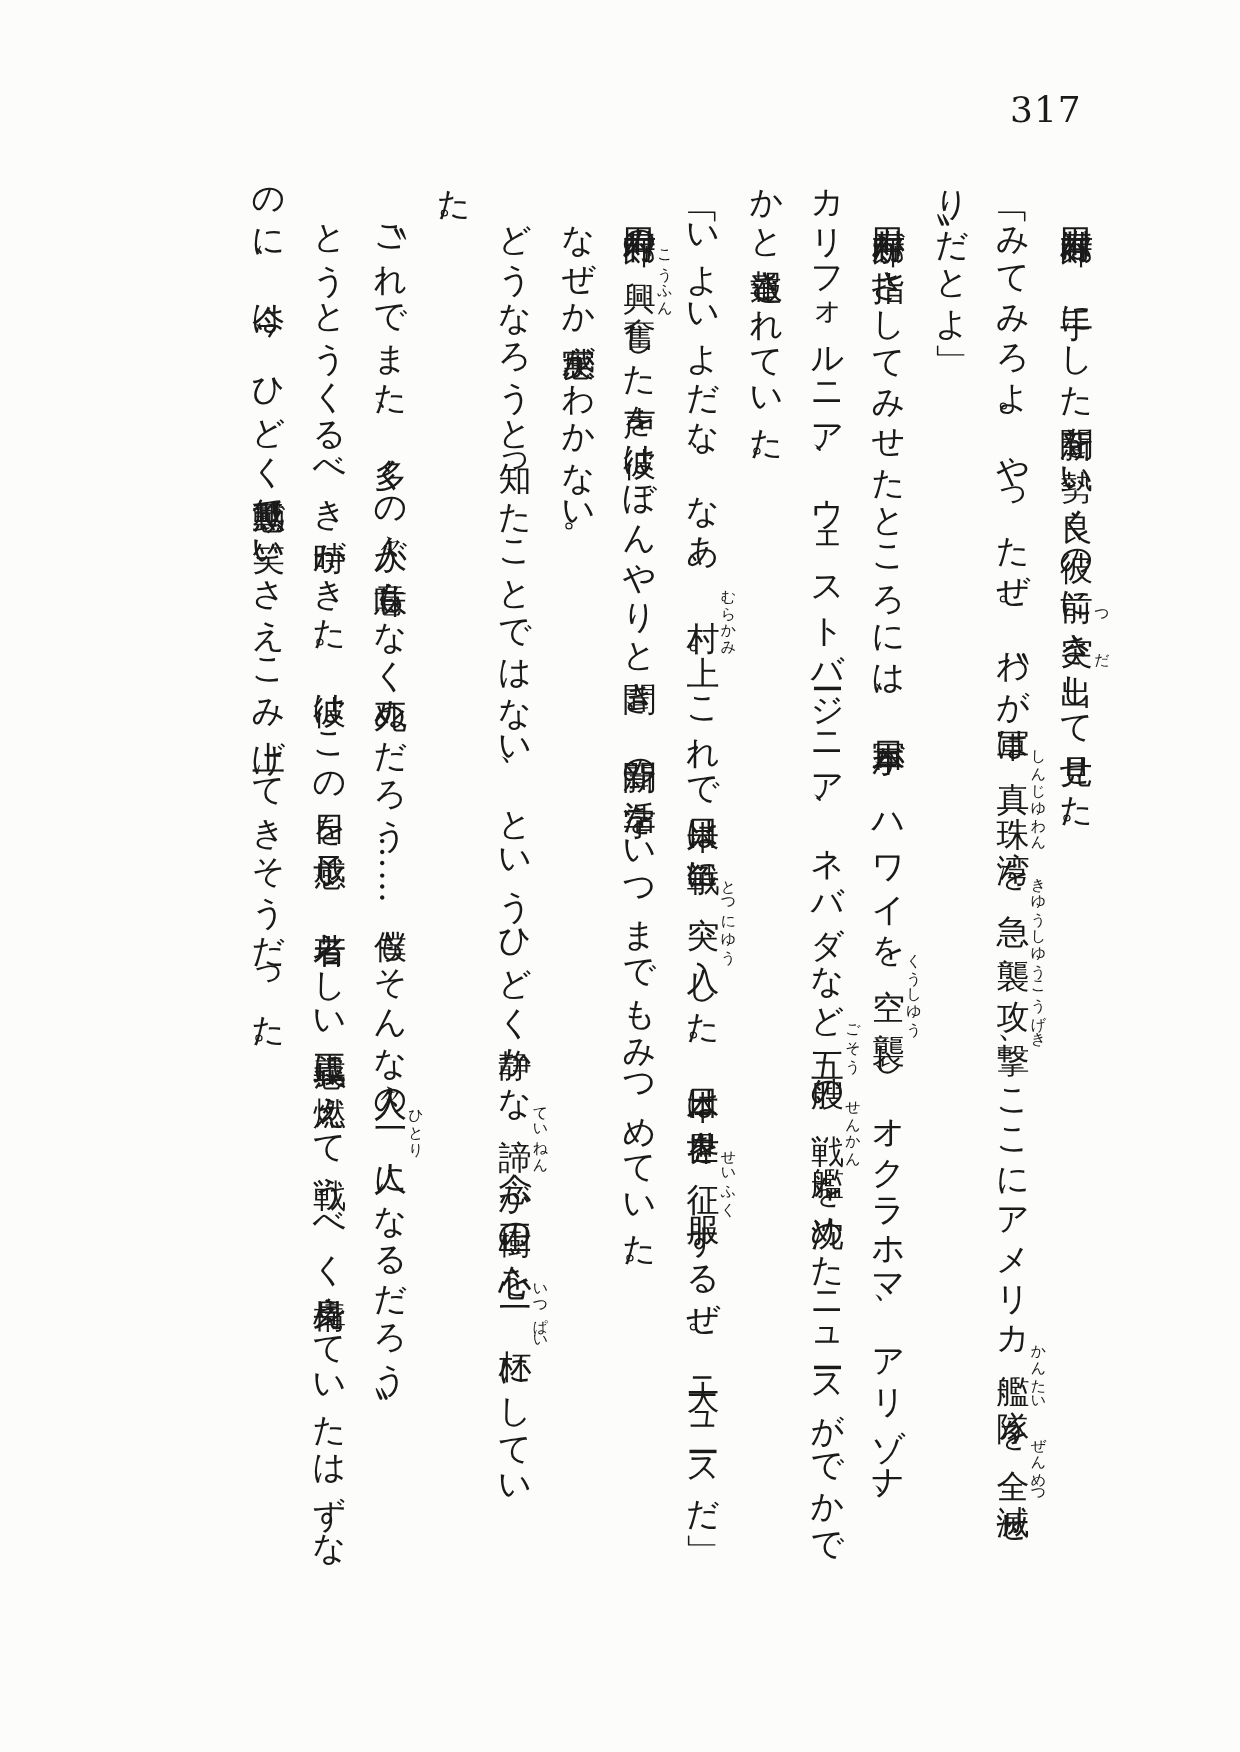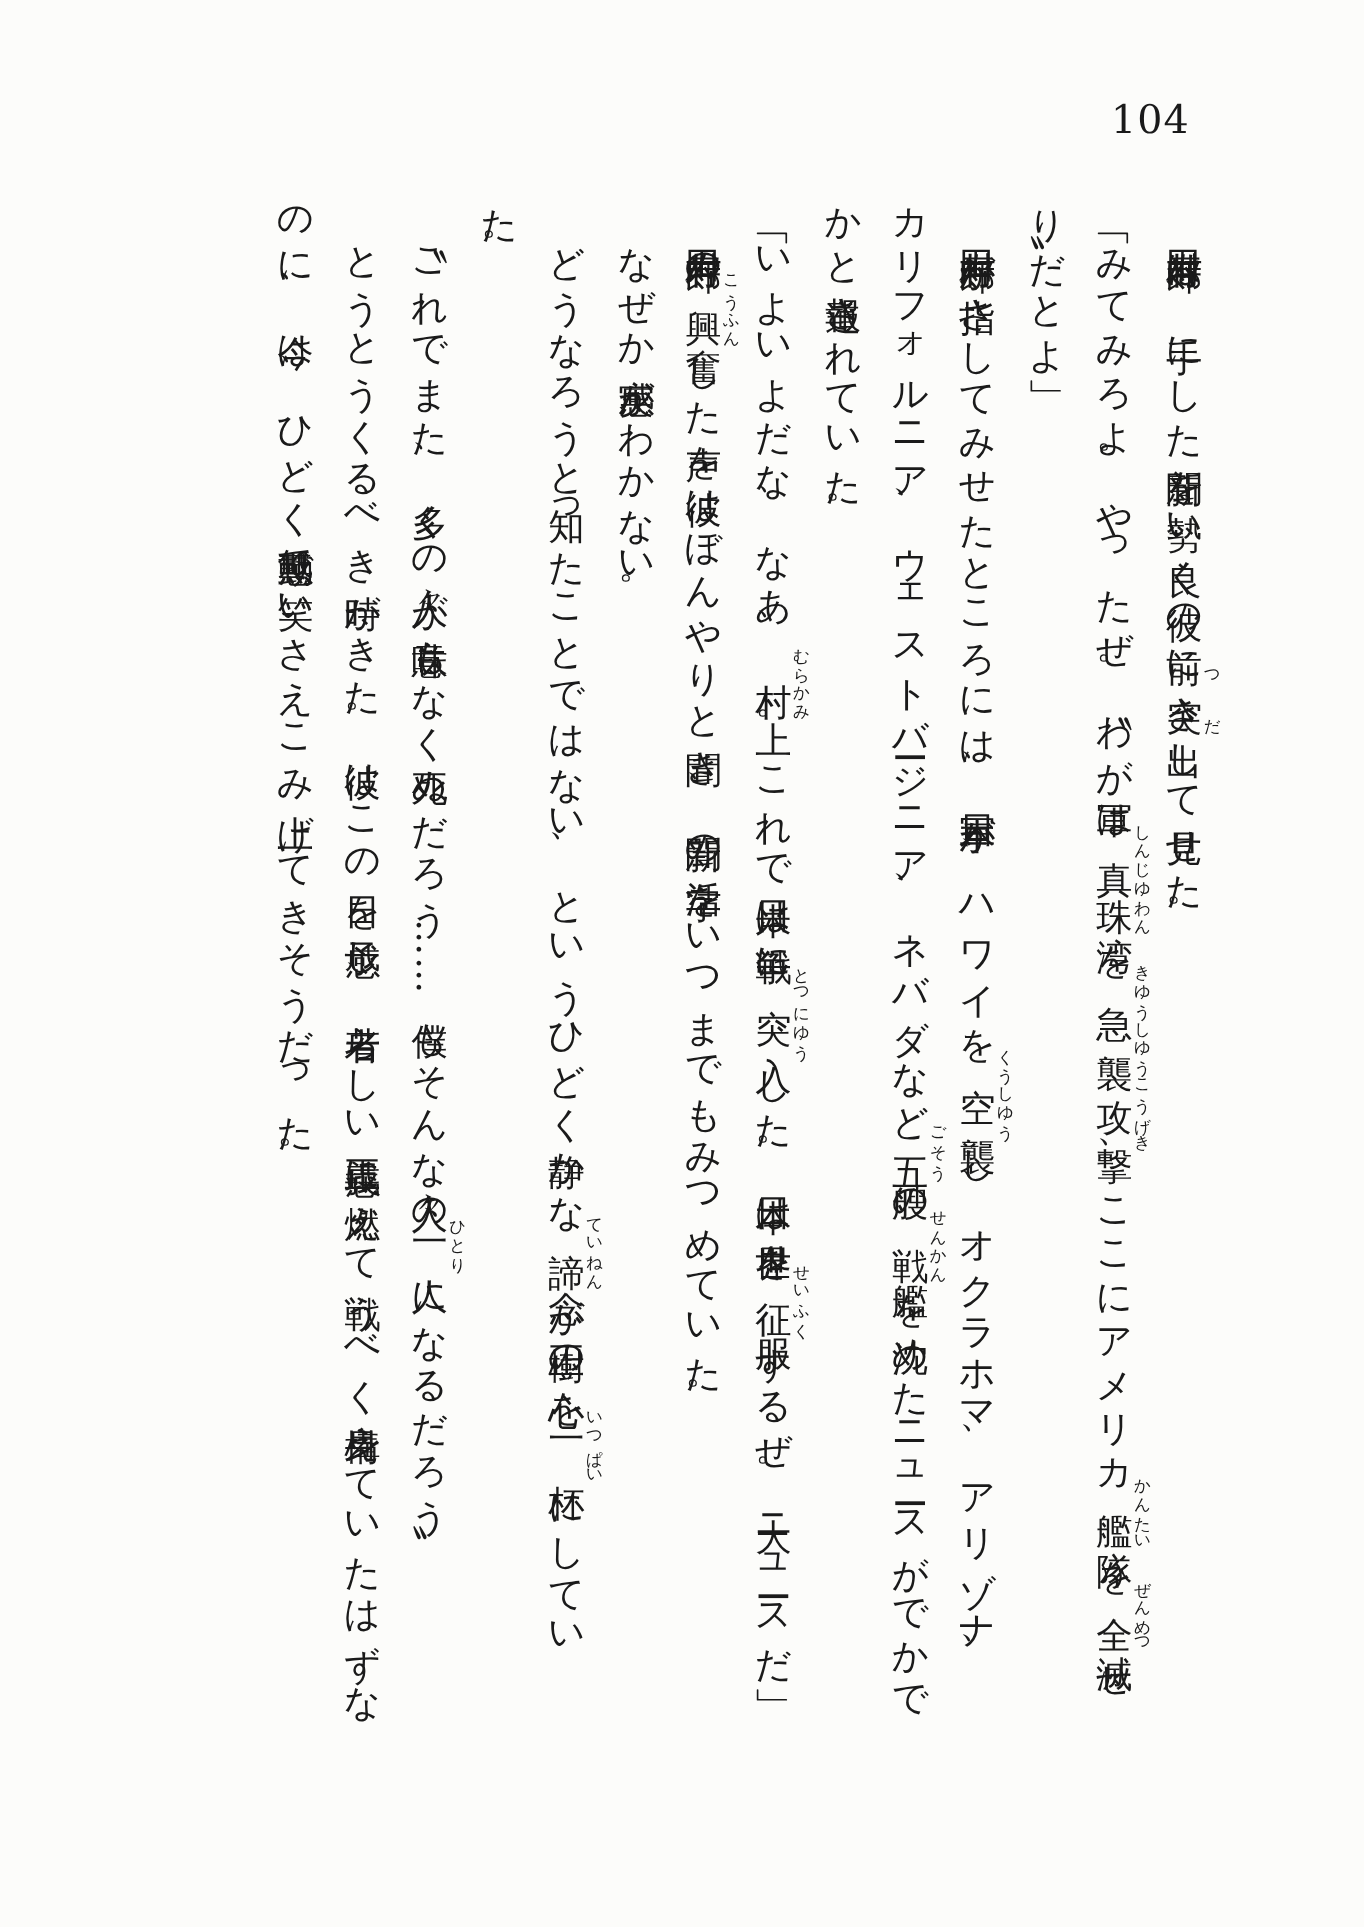--- a/index.html
+++ b/index.html
@@ -52,21 +52,21 @@
     font-size: 15px;
     letter-spacing: 0;
     line-height: 1;
     font-family: "DejaVu Serif", "Liberation Serif", serif;
   }
 </style>
 </head>
 <body style="background: rgb(252, 252, 250); color: rgb(26, 26, 26);">
 
 <div class="page">
-  <div class="page-number">104</div>
+  <div class="page-number">317</div>
   <div class="text-block">
       <p>田村寿郎は、手にした新聞を勢い良く彼の前に<ruby>突<rt>つ</rt></ruby>き<ruby>出<rt>だ</rt></ruby>して見せた。</p>
       <p>「みてみろよ。やったぜ。〝わが軍は<ruby>真珠湾<rt>しんじゆわん</rt></ruby>を<ruby>急襲攻撃<rt>きゆうしゆうこうげき</rt></ruby>、ここにアメリカ<ruby>艦隊<rt>かんたい</rt></ruby>を<ruby>全滅<rt>ぜんめつ</rt></ruby>せり〟だとよ」</p>
       <p>田村寿郎が指さしてみせたところには、日本軍が、ハワイを<ruby>空襲<rt>くうしゆう</rt></ruby>し、オクラホマ、アリゾナ、カリフォルニア、ウェストバージニア、ネバダなど<ruby>五艘<rt>ごそう</rt></ruby>の<ruby>戦艦<rt>せんかん</rt></ruby>を沈めたニュースがでかでかと報道されていた。</p>
       <p>「いよいよだな、なあ、<ruby>村上<rt>むらかみ</rt></ruby>。これで日米は戦争に<ruby>突入<rt>とつにゆう</rt></ruby>した。日本は世界を<ruby>征服<rt>せいふく</rt></ruby>するぜ。大ニュースだ」</p>
       <p>田村寿郎の<ruby>興奮<rt>こうふん</rt></ruby>した声を彼はぼんやりと聞き、新聞の活字をいつまでもみつめていた。</p>
       <p>なぜか実感がわかない。</p>
       <p>どうなろうと知ったことではない、というひどく静かな<ruby>諦念<rt>ていねん</rt></ruby>が正樹の心を<ruby>一杯<rt>いつぱい</rt></ruby>にしていた。</p>
       <p>〝これでまた、多くの人々が意味もなく死ぬだろう……僕もそんな人々の<ruby>一人<rt>ひとり</rt></ruby>になるだろう〟</p>
       <p>とうとうくるべき時がきた。彼はこの日を予感し、若者らしい正義感に燃えて戦うべく身構えていたはずなのに、今は、ひどく無感動で笑いさえこみ上げてきそうだった。</p>

